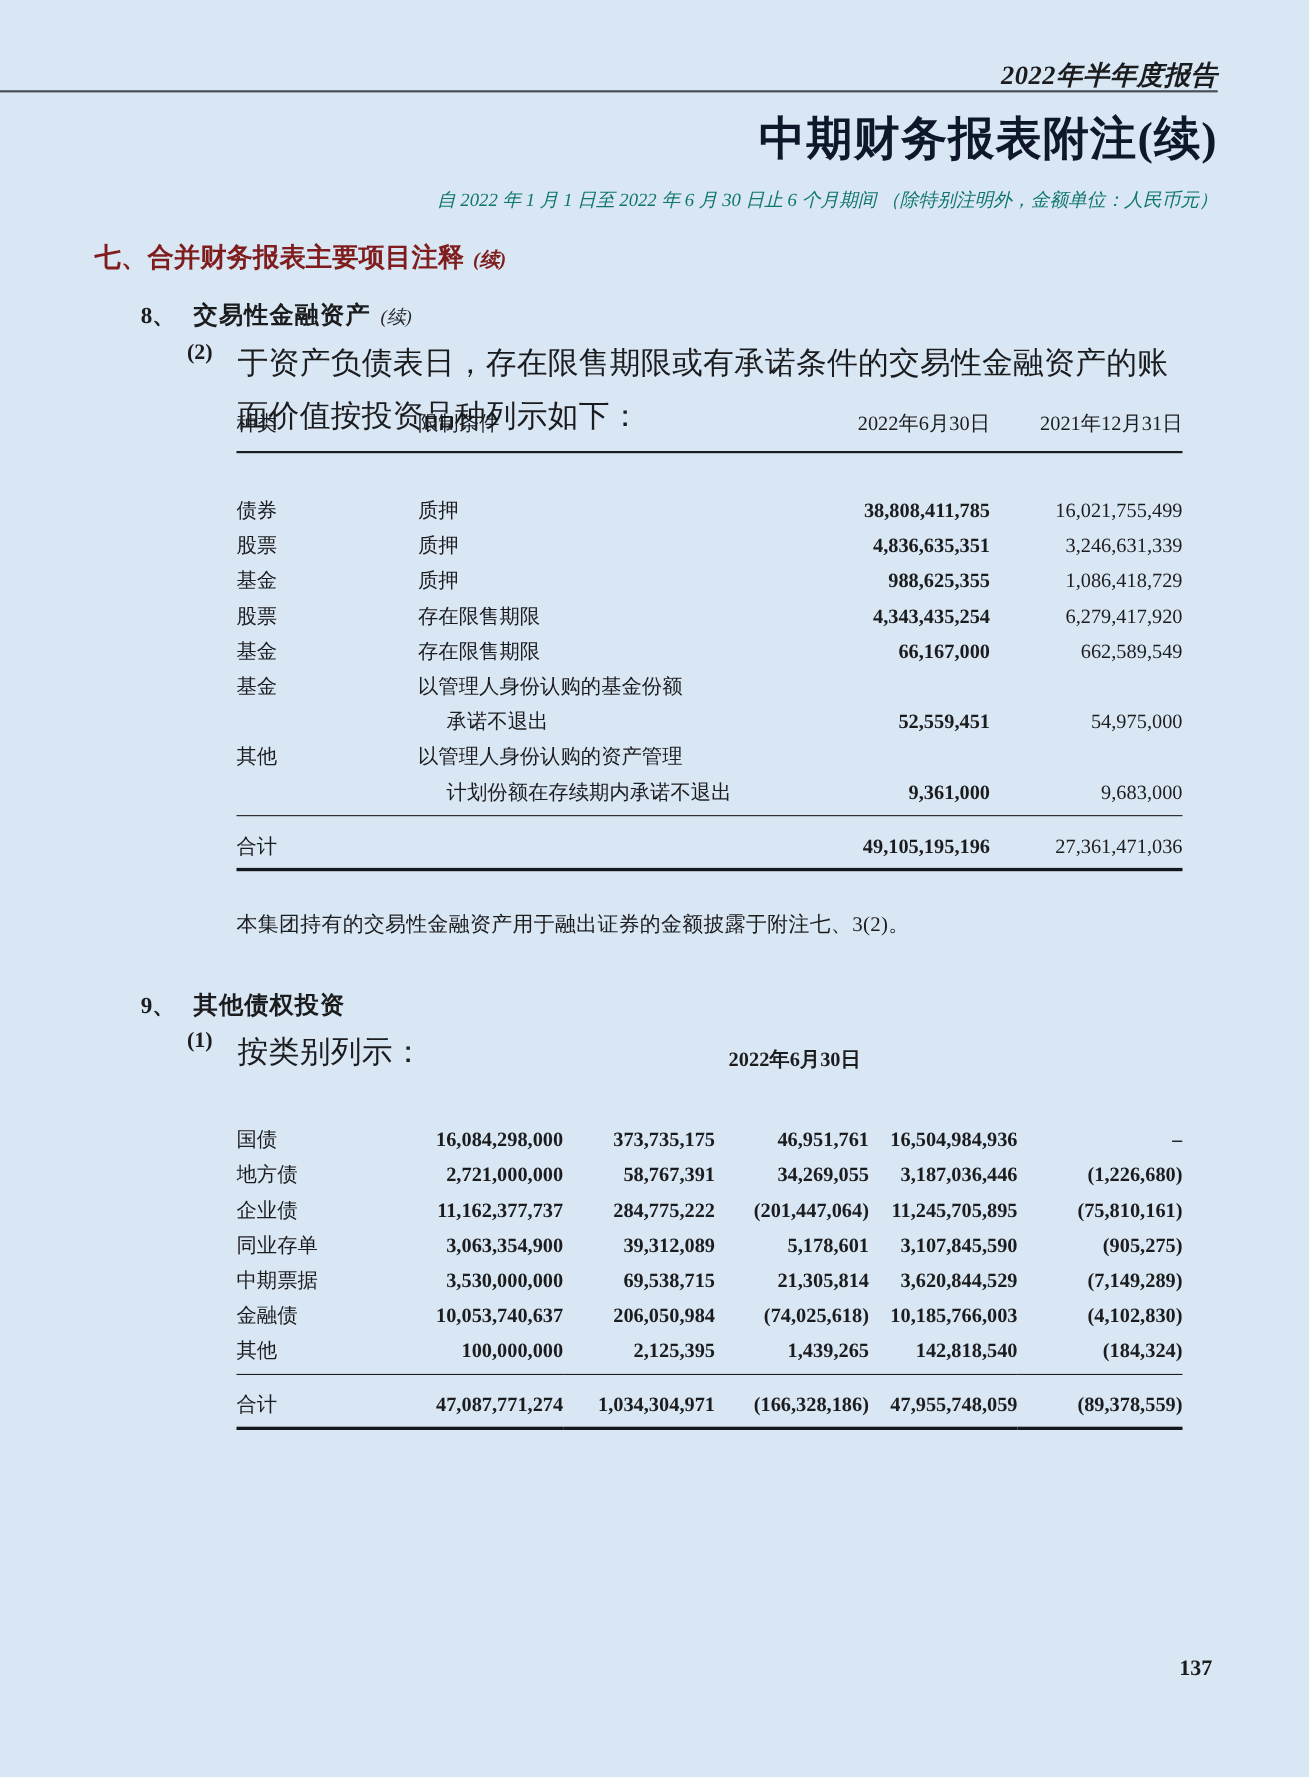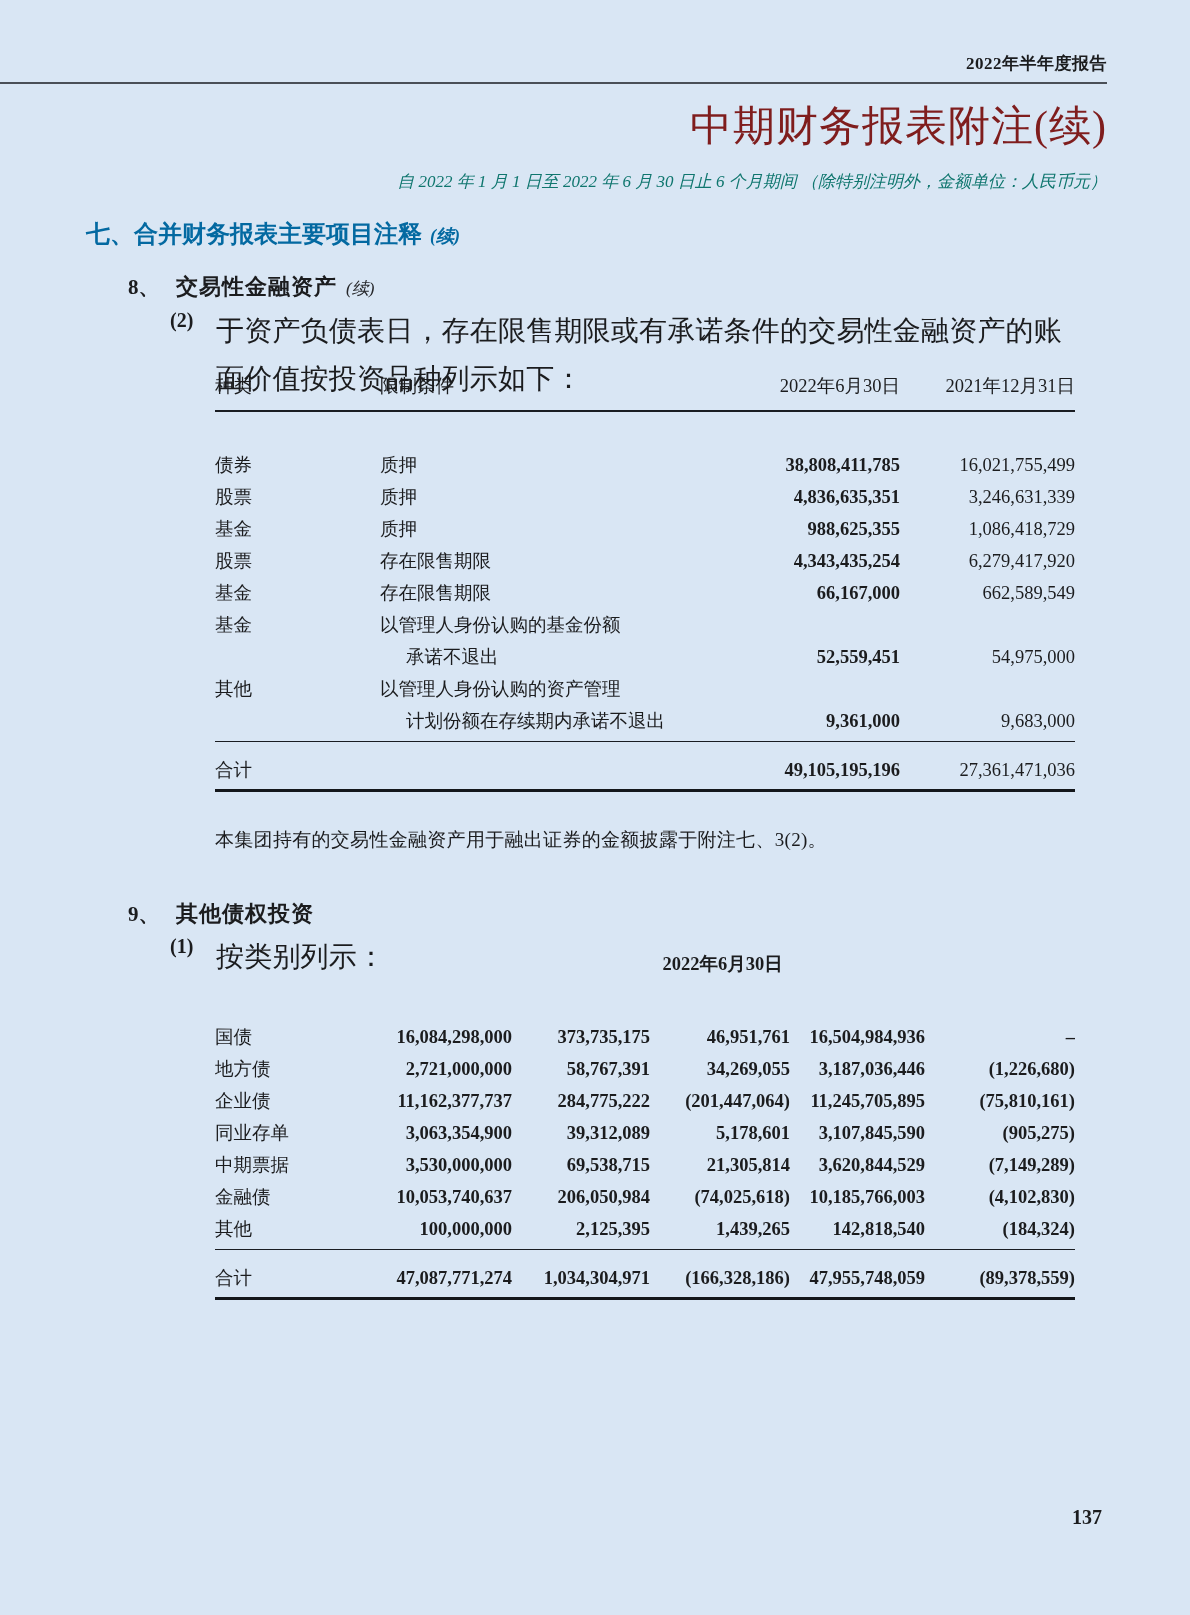--- a/index.html
+++ b/index.html
@@ -1,25 +1,25 @@
 <!DOCTYPE html>
 <html><head>
 <meta charset="utf-8">
 <style>
   html,body{margin:0;padding:0;background:#d9e6f4;}
   .page{position:relative;width:1190px;height:1615px;background:#d9e6f4;
         font-family:"Liberation Serif","DejaVu Serif",serif;color:#1b1c1e;overflow:hidden;}
 
-  .report-label{position:absolute;top:52px;right:83px;font-size:17px;font-weight:bold;letter-spacing:.5px;}
+  .report-label{position:absolute;top:52px;right:83px;font-size:24px;font-weight:bold;letter-spacing:.5px;font-style:italic;}
   .top-rule{position:absolute;top:82px;left:0;width:1107px;border-top:2px solid #4a4f57;}
-  .doc-title{position:absolute;top:98px;right:83px;margin:0;font-size:42px;font-weight:normal;
-             color:#7f1d1d;letter-spacing:1px;}
+  .doc-title{position:absolute;top:98px;right:83px;margin:0;font-size:42px;font-weight:bold;
+             color:#0f172a;letter-spacing:1px;}
   .doc-subtitle{position:absolute;top:170px;right:83px;font-size:17px;font-style:italic;color:#0f766e;}
 
-  .sec7{position:absolute;top:218px;left:86px;font-size:24px;font-weight:bold;color:#0369a1;}
+  .sec7{position:absolute;top:218px;left:86px;font-size:24px;font-weight:bold;color:#7f1d1d;}
   .sec7 .cont{font-size:18px;font-style:italic;font-weight:bold;margin-left:8px;}
 
   .subsec{position:absolute;display:flex;align-items:baseline;}
   .sec8{top:261px;left:128px;}
   .sec9{top:888px;left:128px;}
   .subsec .num{font-size:21px;font-weight:bold;width:48px;flex:none;}
   .subsec .ttl{font-size:22px;font-weight:bold;letter-spacing:1px;margin-top:11px;}
   .subsec .cont{font-size:17px;font-style:italic;margin-left:9px;color:#26272a;}
 
   .item{position:absolute;display:flex;align-items:flex-start;}

